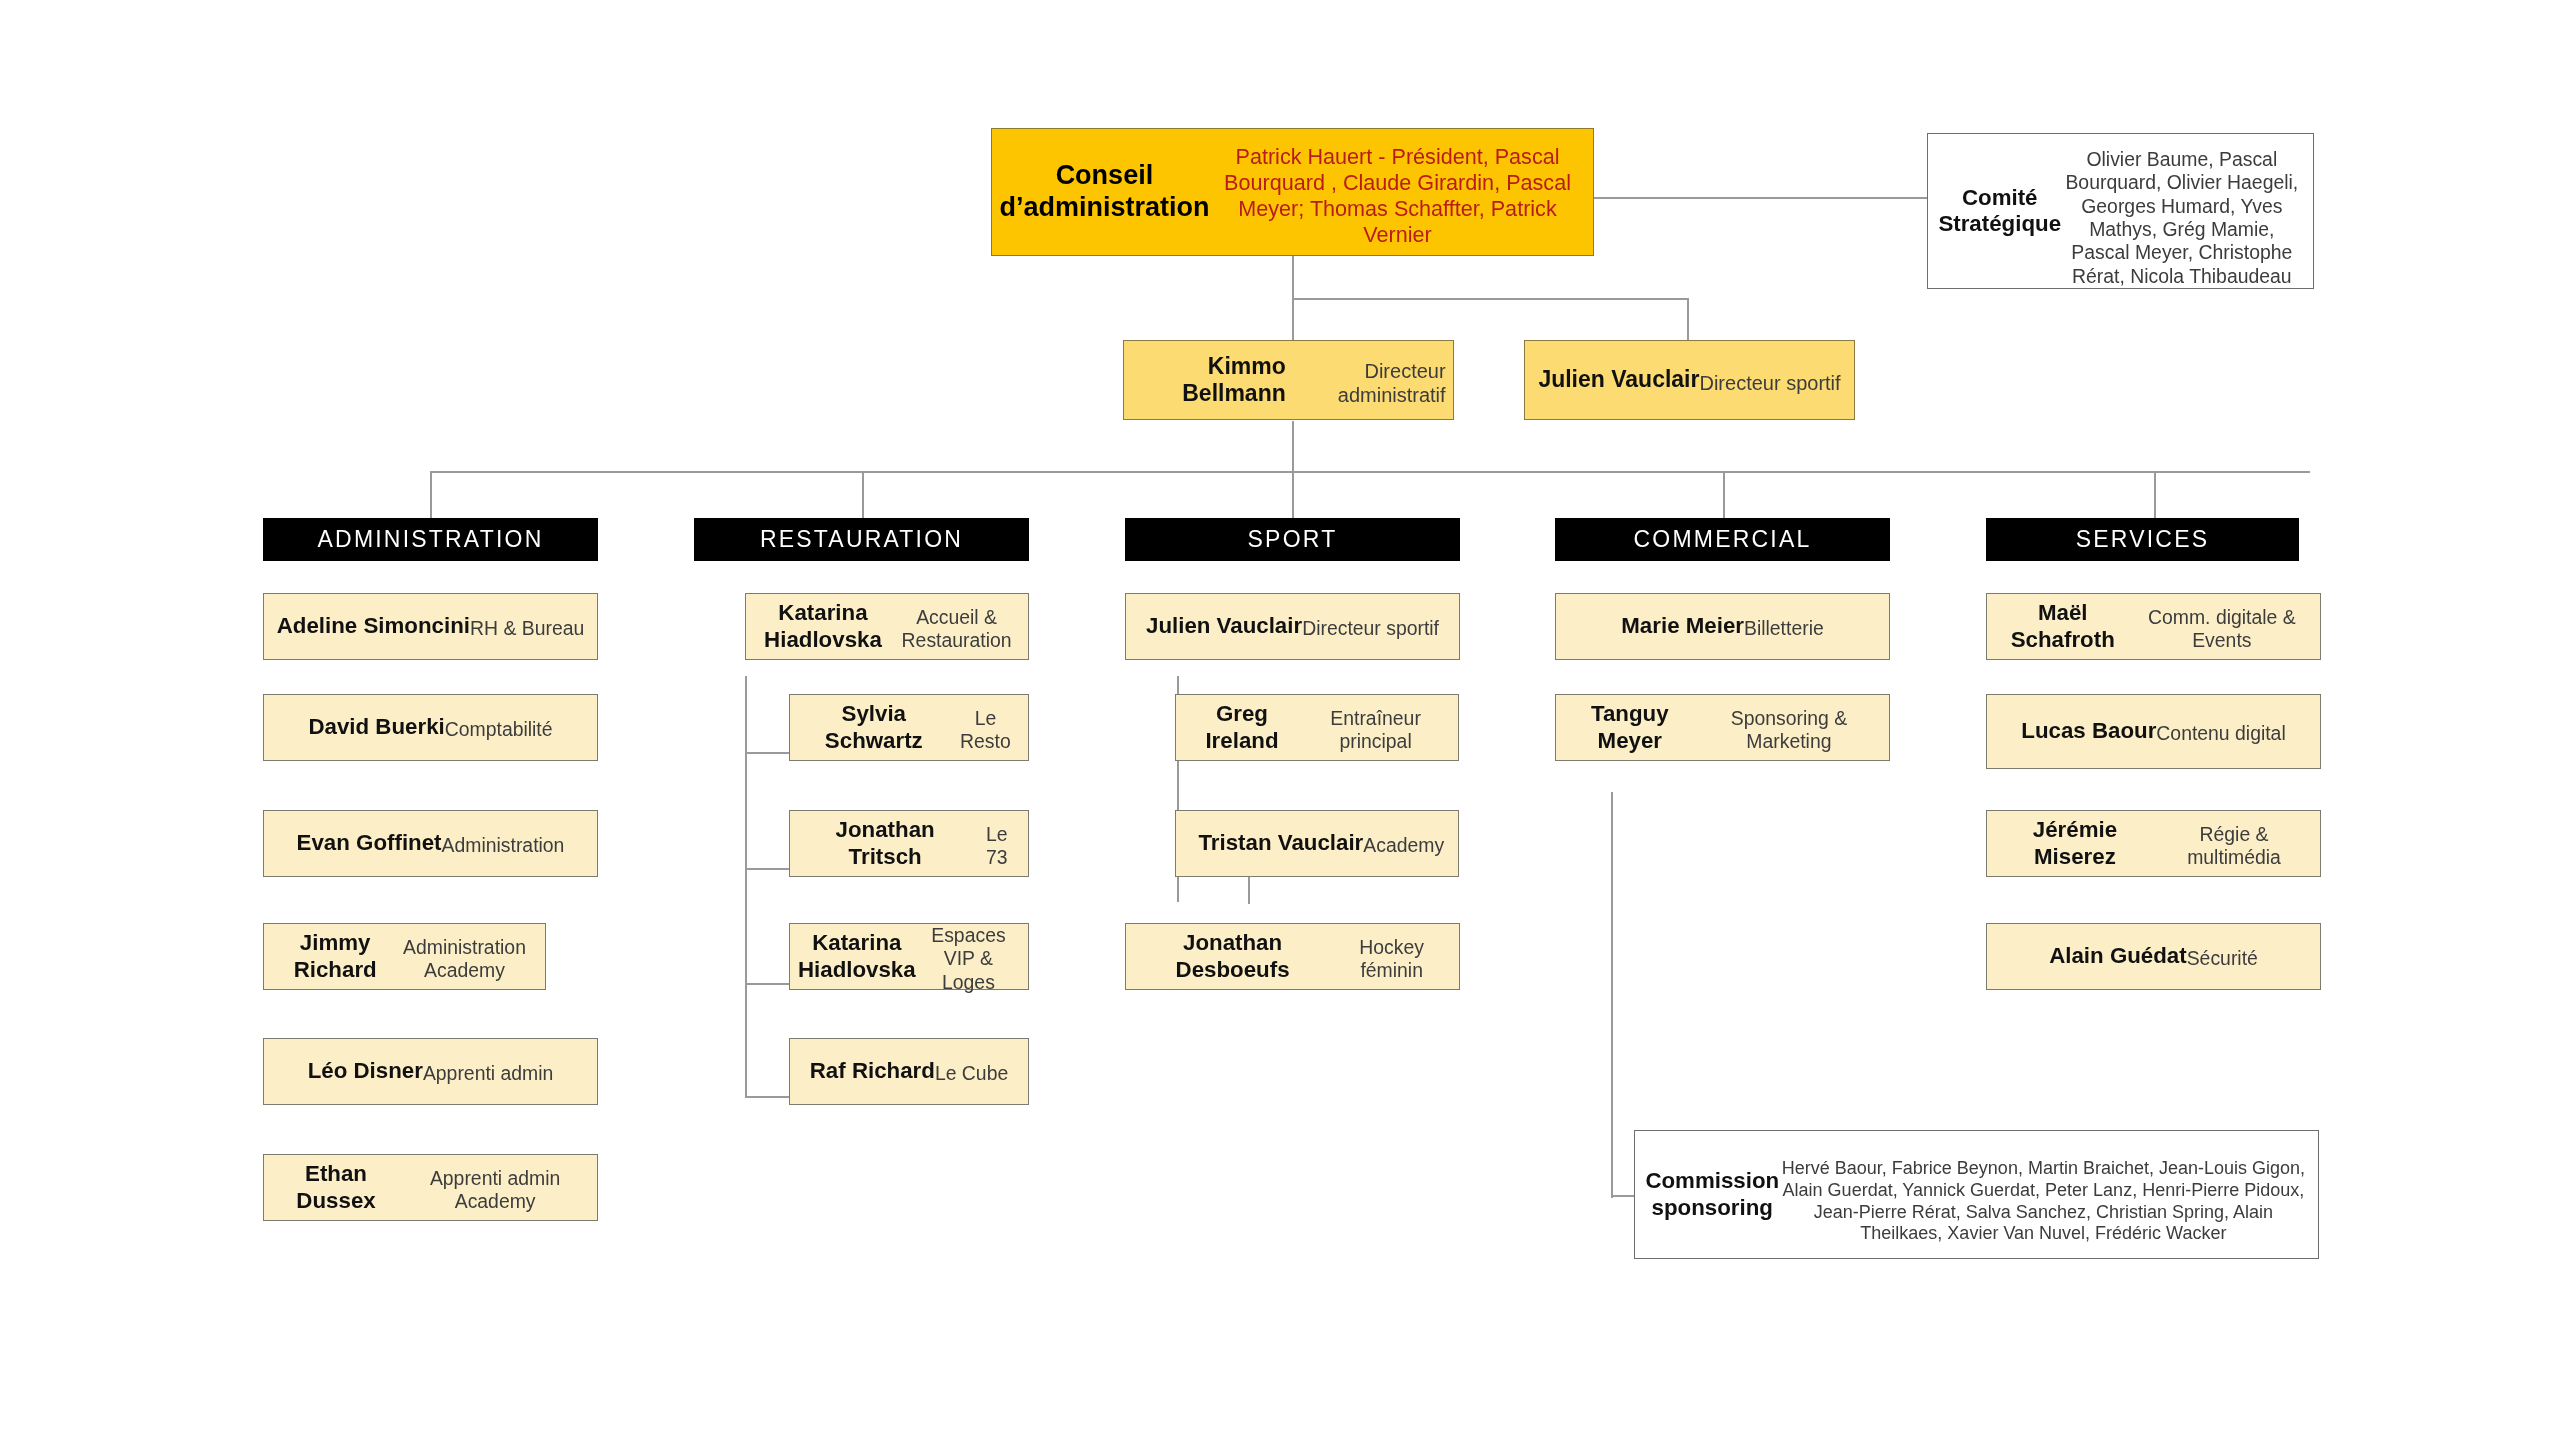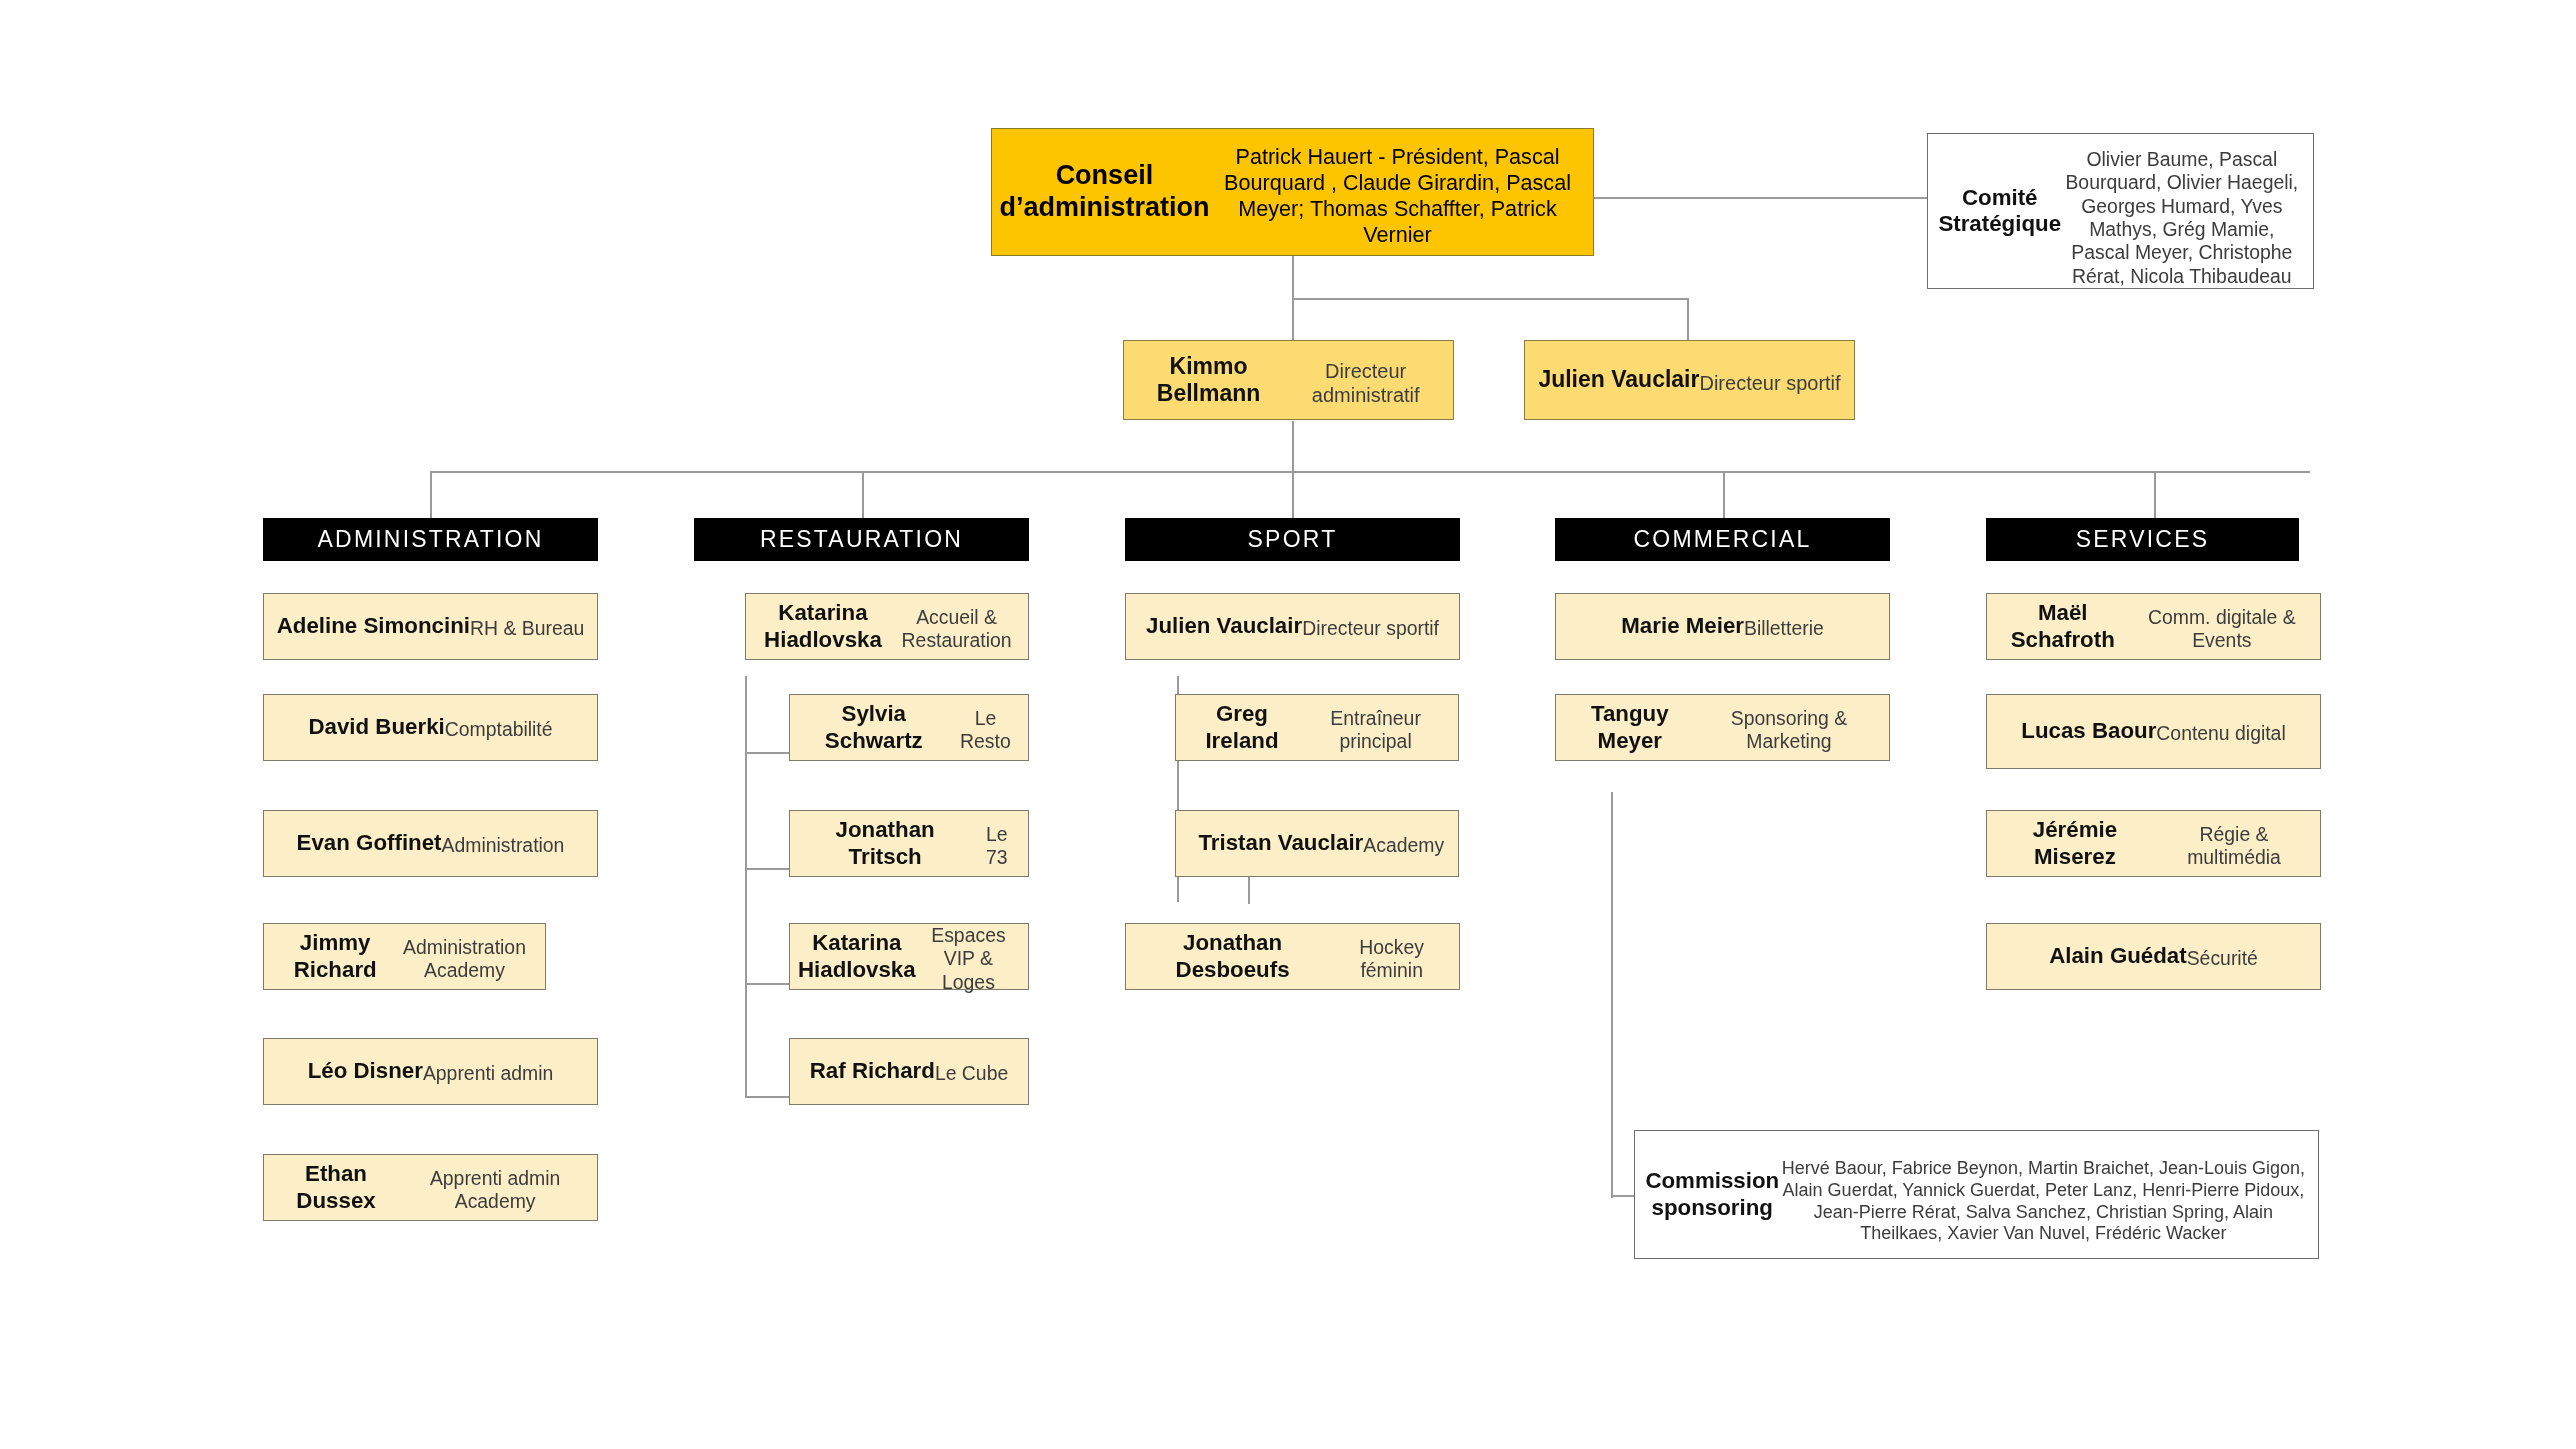--- a/index.html
+++ b/index.html
@@ -40,21 +40,21 @@
     color: #3c3c3c;
     line-height: 1.2;
   }
 
   
   .node.board {
     background: #fdc500;
     border-color: #8c7a2a;
   }
   .node.board .name { font-size: 27px; color:#000; }
-  .node.board .role { font-size: 21.6px; color:#000000; margin-top: 7.4px; }
+  .node.board .role { font-size: 21.6px; color:#b91c1c; margin-top: 7.4px; }
 
   .node.director {
     background: #fcdb72;
     border-color: #8a7a45;
   }
   .node.director .name { font-size: 23px; }
   .node.director .role { font-size: 20px; margin-top: 6px; }
 
   .node.person {
     background: #fcefc8;
@@ -129,21 +129,21 @@
   <div class="node board" style="left:991px; top:128px; width:603px; height:128px;">
     <div class="name">Conseil d’administration</div>
     <div class="role">Patrick Hauert - Président, Pascal Bourquard , Claude Girardin, Pascal Meyer; Thomas Schaffter, Patrick Vernier</div>
   </div>
 
   <div class="node committee" style="left:1927px; top:133px; width:387px; height:156px;">
     <div class="name">Comité Stratégique</div>
     <div class="role">Olivier Baume, Pascal Bourquard, Olivier Haegeli, Georges Humard, Yves Mathys, Grég Mamie, Pascal Meyer, Christophe Rérat, Nicola Thibaudeau</div>
   </div>
 
-  <div class="node director" style="left:1123px; top:340px; width:331px; height:80px;">
+  <div class="node director" style="left:1123px; top:340px; width:331px; height:80px;text-align:right;">
     <div class="name">Kimmo Bellmann</div>
     <div class="role">Directeur administratif</div>
   </div>
   <div class="node director" style="left:1524px; top:340px; width:331px; height:80px;">
     <div class="name">Julien Vauclair</div>
     <div class="role">Directeur sportif</div>
   </div>
 
   <div class="dept-header" style="left:263px; top:518px; width:335px; height:43px;">
     <span>ADMINISTRATION</span>

